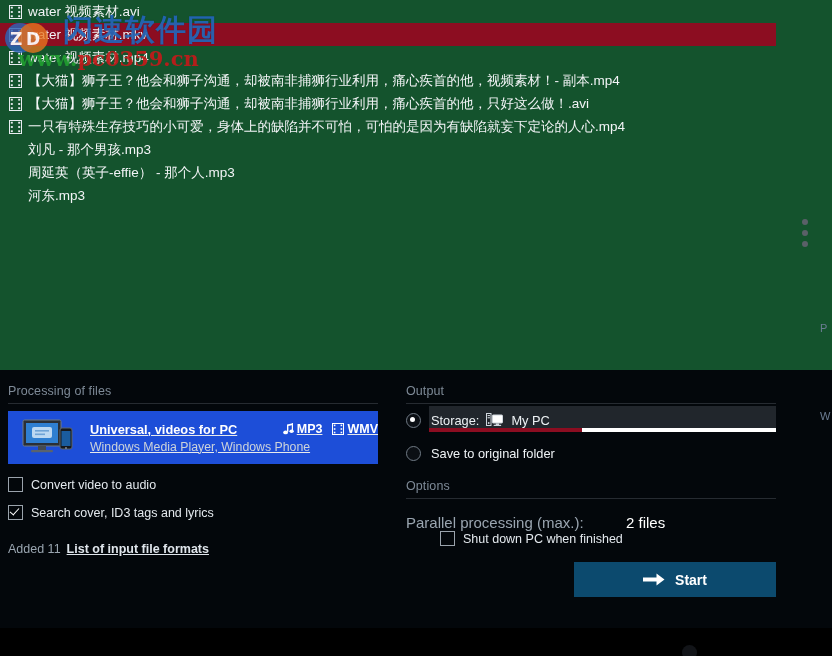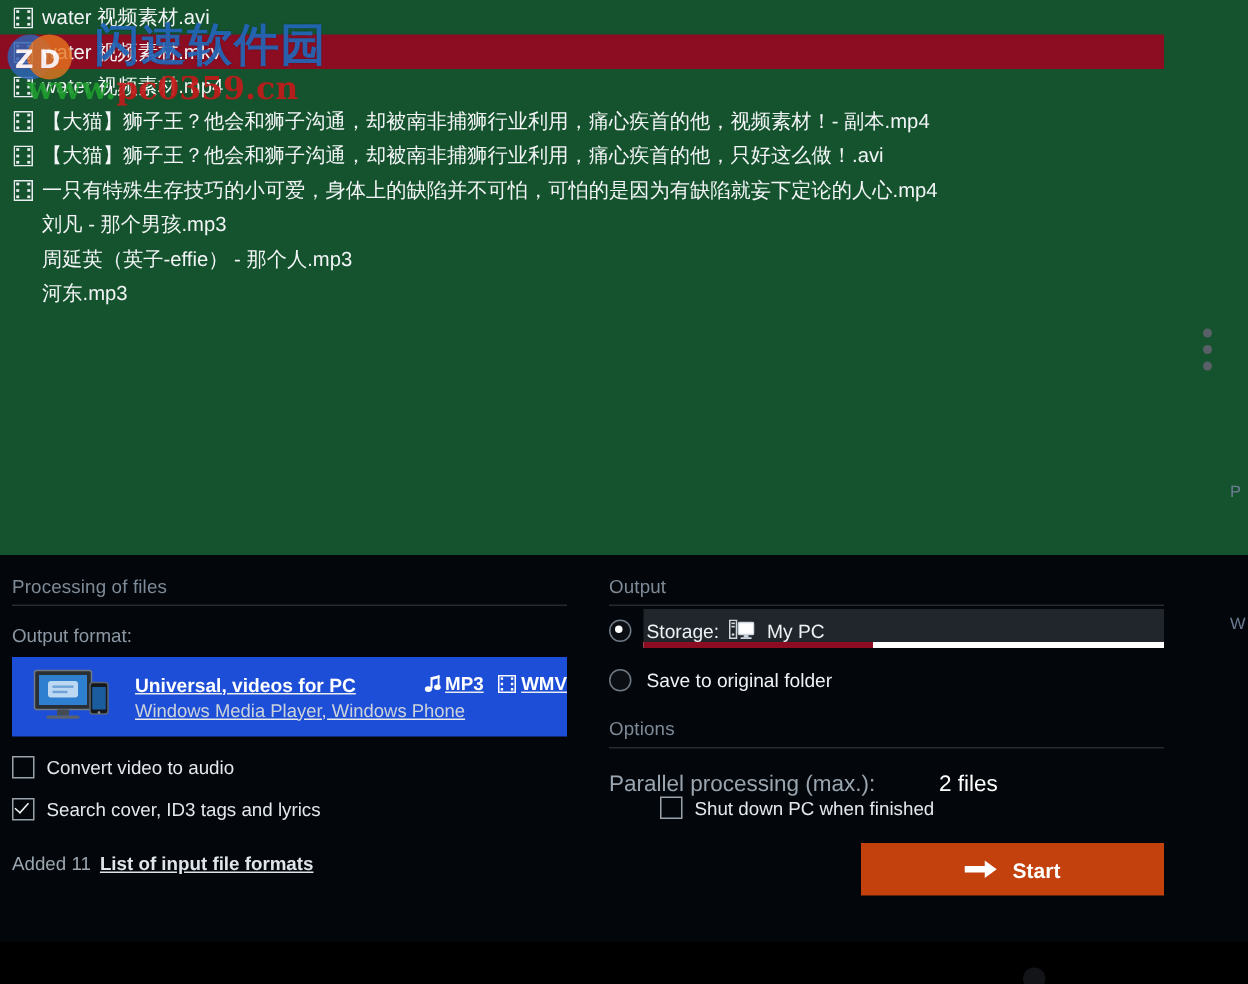--- a/index.html
+++ b/index.html
@@ -467,21 +467,20 @@
   <span class="edge-txt" style="top:152px">P</span>
   <span class="edge-txt" style="top:240px">W</span>
 </div>
 
 <div id="bottom-area">
 
   <div id="panel-left">
     <div class="panel-title">Processing of files</div>
     <div class="hr"></div>
 
-    <div class="sub-label">Output format:</div>
 
     <div id="format-card">
       <div class="fmt-thumb">
         <svg width="56" height="40" viewBox="0 0 56 40">
           <rect x="1" y="2" width="38" height="26" rx="1.5" fill="#2a2f36" stroke="#6f7a85" stroke-width="1"></rect>
           <rect x="4" y="5" width="32" height="20" fill="#2f7fd1"></rect>
           <rect x="10" y="9" width="20" height="11" rx="2" fill="#bcd8f2"></rect>
           <rect x="13" y="12" width="14" height="1.6" fill="#6fa3d6"></rect>
           <rect x="13" y="15.5" width="10" height="1.6" fill="#6fa3d6"></rect>
           <rect x="16" y="28" width="8" height="4" fill="#434a52"></rect>
@@ -570,21 +569,21 @@
     <div class="opt-row">
       <span class="opt-name">Parallel processing (max.):</span>
       <span class="opt-val">2 files</span>
     </div>
 
     <div id="shutdown-row">
       <span class="chk-box"></span>
       <span>Shut down PC when finished</span>
     </div>
 
-    <button id="start-button" style="background: #c2410c;">
+    <button id="start-button" style="background: #0c4a6e;">
       <span class="arrow">
         <svg width="22" height="13" viewBox="0 0 22 13">
           <path d="M0 4.4 H13.5 V0.6 L21.5 6.5 L13.5 12.4 V8.6 H0 Z" fill="#ffffff"></path>
         </svg>
       </span>
       <span>Start</span>
     </button>
   </div>
 </div>
 

